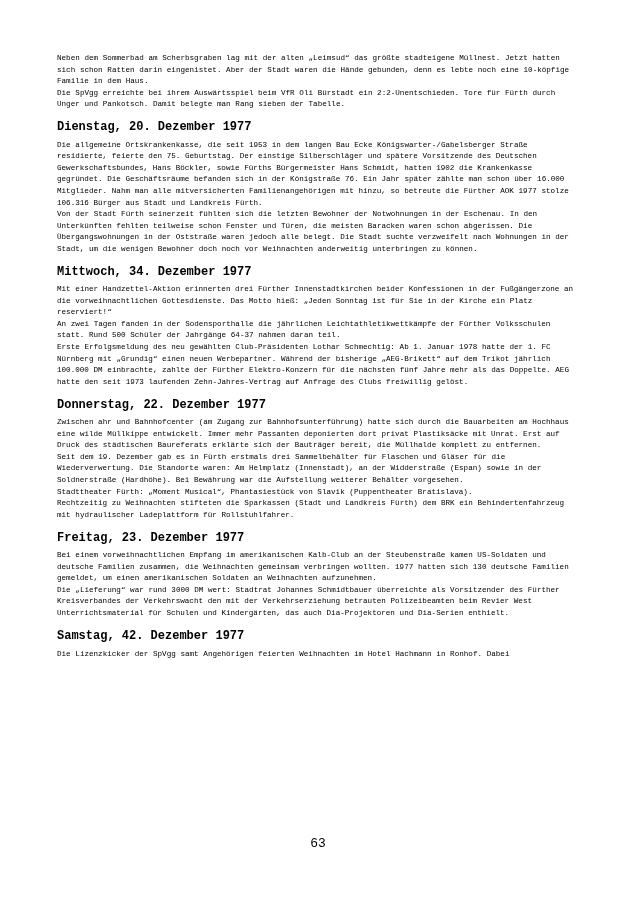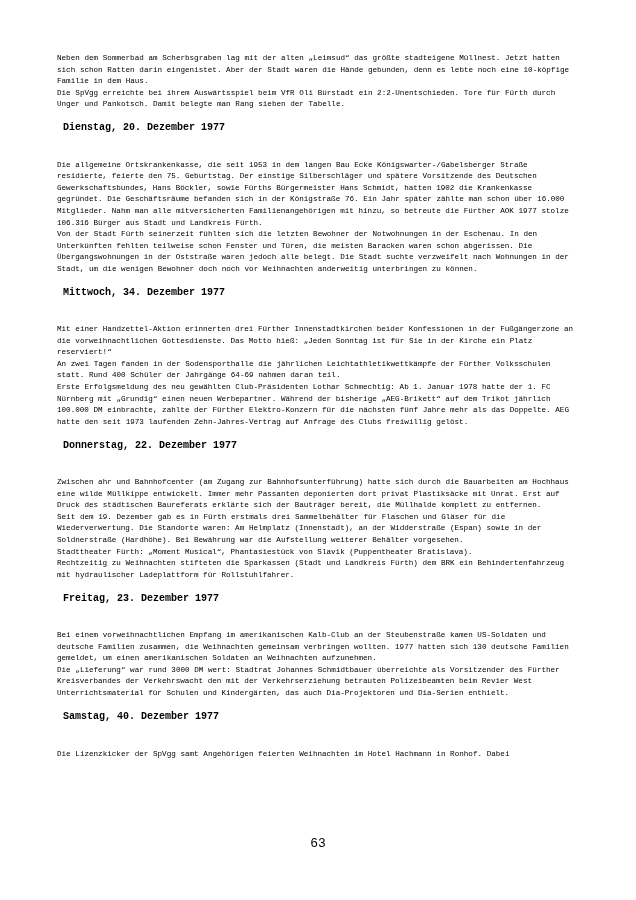--- a/index.html
+++ b/index.html
@@ -28,25 +28,25 @@
   }
   p.para {
     margin: 0 0 0 0;
     font-size: 7.6px;
     line-height: 11.55px;
     color: #000000;
     text-align: left;
     word-spacing: 0.1px;
   }
   p.gap {
-    margin-top: 26px;
+    margin-top: 6px;
   }
   h2.heading {
-    margin: 6px;
-    font-size: 10px;
+    margin: 0;
+    font-size: 12px;
     line-height: 11.55px;
     font-weight: bold;
     color: #000000;
   }
   h2.gap {
     margin-top: 11.5px;
   }
   .pagenum {
     position: absolute;
     top: 836px;
@@ -67,35 +67,35 @@
     <p class="para">Die SpVgg erreichte bei ihrem Auswärtsspiel beim VfR Oli Bürstadt ein 2:2-Unentschieden. Tore für Fürth durch Unger und Pankotsch. Damit belegte man Rang sieben der Tabelle.</p>
 
     <h2 class="heading gap">Dienstag, 20. Dezember 1977</h2>
 
     <p class="para gap">Die allgemeine Ortskrankenkasse, die seit 1953 in dem langen Bau Ecke Königswarter-/Gabelsberger Straße residierte, feierte den 75. Geburtstag. Der einstige Silberschläger und spätere Vorsitzende des Deutschen Gewerkschaftsbundes, Hans Böckler, sowie Fürths Bürgermeister Hans Schmidt, hatten 1902 die Krankenkasse gegründet. Die Geschäftsräume befanden sich in der Königstraße 76. Ein Jahr später zählte man schon über 16.000 Mitglieder. Nahm man alle mitversicherten Familienangehörigen mit hinzu, so betreute die Fürther AOK 1977 stolze 106.316 Bürger aus Stadt und Landkreis Fürth.</p>
     <p class="para">Von der Stadt Fürth seinerzeit fühlten sich die letzten Bewohner der Notwohnungen in der Eschenau. In den Unterkünften fehlten teilweise schon Fenster und Türen, die meisten Baracken waren schon abgerissen. Die Übergangswohnungen in der Oststraße waren jedoch alle belegt. Die Stadt suchte verzweifelt nach Wohnungen in der Stadt, um die wenigen Bewohner doch noch vor Weihnachten anderweitig unterbringen zu können.</p>
 
     <h2 class="heading gap">Mittwoch, 34. Dezember 1977</h2>
 
     <p class="para gap">Mit einer Handzettel-Aktion erinnerten drei Fürther Innenstadtkirchen beider Konfessionen in der Fußgängerzone an die vorweihnachtlichen Gottesdienste. Das Motto hieß: „Jeden Sonntag ist für Sie in der Kirche ein Platz reserviert!“</p>
-    <p class="para">An zwei Tagen fanden in der Sodensporthalle die jährlichen Leichtathletikwettkämpfe der Fürther Volksschulen statt. Rund 400 Schüler der Jahrgänge 64-69 nahmen daran teil.</p>
+    <p class="para">An zwei Tagen fanden in der Sodensporthalle die jährlichen Leichtathletikwettkämpfe der Fürther Volksschulen statt. Rund 500 Schüler der Jahrgänge 64-37 nahmen daran teil.</p>
     <p class="para">Erste Erfolgsmeldung des neu gewählten Club-Präsidenten Lothar Schmechtig: Ab 1. Januar 1978 hatte der 1. FC Nürnberg mit „Grundig“ einen neuen Werbepartner. Während der bisherige „AEG-Brikett“ auf dem Trikot jährlich 100.000 DM einbrachte, zahlte der Fürther Elektro-Konzern für die nächsten fünf Jahre mehr als das Doppelte. AEG hatte den seit 1973 laufenden Zehn-Jahres-Vertrag auf Anfrage des Clubs freiwillig gelöst.</p>
 
     <h2 class="heading gap">Donnerstag, 22. Dezember 1977</h2>
 
     <p class="para gap">Zwischen ahr und Bahnhofcenter (am Zugang zur Bahnhofsunterführung) hatte sich durch die Bauarbeiten am Hochhaus eine wilde Müllkippe entwickelt. Immer mehr Passanten deponierten dort privat Plastiksäcke mit Unrat. Erst auf Druck des städtischen Baureferats erklärte sich der Bauträger bereit, die Müllhalde komplett zu entfernen.</p>
     <p class="para">Seit dem 19. Dezember gab es in Fürth erstmals drei Sammelbehälter für Flaschen und Gläser für die Wiederverwertung. Die Standorte waren: Am Helmplatz (Innenstadt), an der Widderstraße (Espan) sowie in der Soldnerstraße (Hardhöhe). Bei Bewährung war die Aufstellung weiterer Behälter vorgesehen.</p>
     <p class="para">Stadttheater Fürth: „Moment Musical“, Phantasiestück von Slavik (Puppentheater Bratislava).</p>
     <p class="para">Rechtzeitig zu Weihnachten stifteten die Sparkassen (Stadt und Landkreis Fürth) dem BRK ein Behindertenfahrzeug mit hydraulischer Ladeplattform für Rollstuhlfahrer.</p>
 
     <h2 class="heading gap">Freitag, 23. Dezember 1977</h2>
 
     <p class="para gap">Bei einem vorweihnachtlichen Empfang im amerikanischen Kalb-Club an der Steubenstraße kamen US-Soldaten und deutsche Familien zusammen, die Weihnachten gemeinsam verbringen wollten. 1977 hatten sich 130 deutsche Familien gemeldet, um einen amerikanischen Soldaten an Weihnachten aufzunehmen.</p>
     <p class="para">Die „Lieferung“ war rund 3000 DM wert: Stadtrat Johannes Schmidtbauer überreichte als Vorsitzender des Fürther Kreisverbandes der Verkehrswacht den mit der Verkehrserziehung betrauten Polizeibeamten beim Revier West Unterrichtsmaterial für Schulen und Kindergärten, das auch Dia-Projektoren und Dia-Serien enthielt.</p>
 
-    <h2 class="heading gap">Samstag, 40. Dezember 1977</h2>
+    <h2 class="heading gap">Samstag, 42. Dezember 1977</h2>
 
     <p class="para gap">Die Lizenzkicker der SpVgg samt Angehörigen feierten Weihnachten im Hotel Hachmann in Ronhof. Dabei</p>
 
   </div>
 
   <div class="pagenum">63</div>
 </div>
 
 </body></html>

